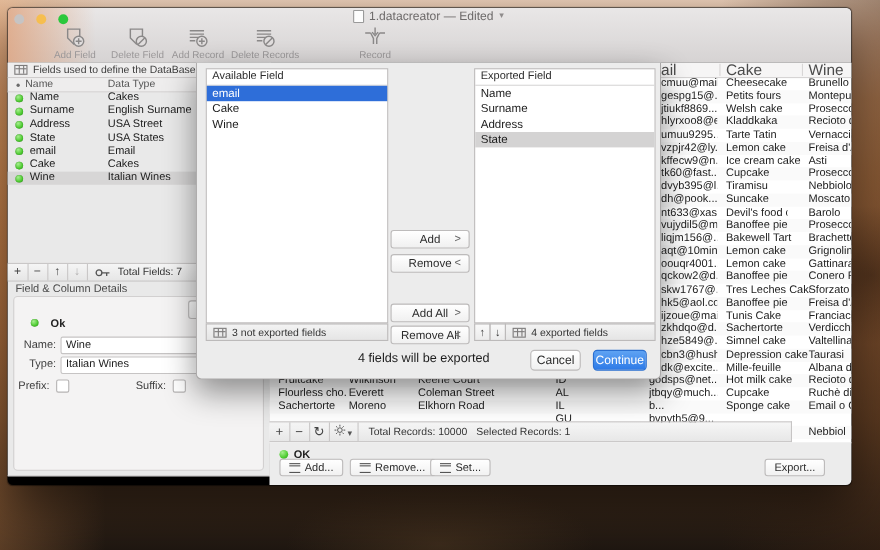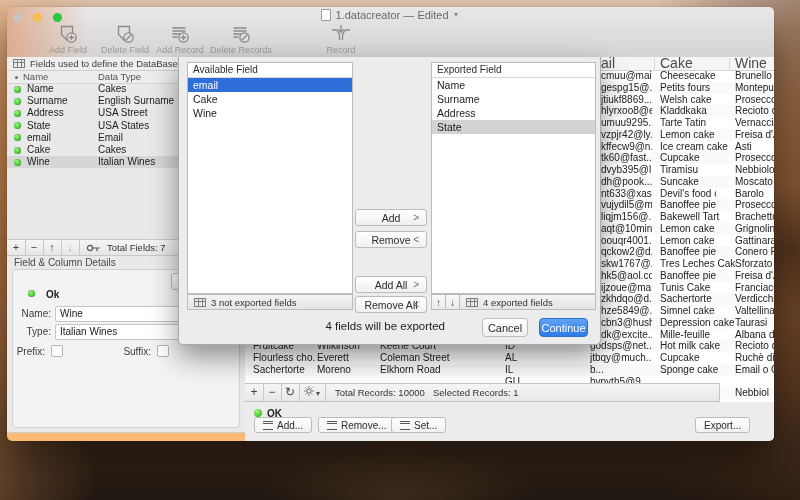--- a/index.html
+++ b/index.html
@@ -8,21 +8,21 @@
   .abs{position:absolute;}
   
   #desktop{position:absolute;inset:0;
     background:
       linear-gradient(90deg, rgba(226,148,84,.30) 0%, rgba(0,0,0,0) 12%, rgba(0,0,0,0) 82%, rgba(66,40,22,.45) 100%),
       radial-gradient(120px 90px at 792px 250px, rgba(40,24,14,.55), rgba(0,0,0,0) 70%),
       radial-gradient(200px 80px at 400px 495px, rgba(84,60,36,.5), rgba(0,0,0,0) 70%),
       linear-gradient(180deg,#ecd0ba 0%,#e0b494 7%,#cf9465 18%,#bd7f4c 32%,#a86c3e 47%,#8d5a34 62%,#6b4527 76%,#3d2a1b 89%,#1f1711 100%);}
   
   #window{position:absolute;left:7px;top:7px;width:767px;height:434px;border-radius:5px;
-    background:#fdba74;box-shadow:0 18px 45px rgba(0,0,0,.55),0 0 1px rgba(0,0,0,.5);}
+    background:#000000;box-shadow:0 18px 45px rgba(0,0,0,.55),0 0 1px rgba(0,0,0,.5);}
   #titlebar{position:absolute;left:0;top:0;width:100%;height:50px;border-radius:5px 5px 0 0;
     background:linear-gradient(180deg,#e9e7e7,#d6d3d3);border-bottom:1px solid #aeacac;overflow:hidden;}
   #titlebar .tint{position:absolute;left:0;top:0;width:80px;height:100%;
     background:linear-gradient(90deg,rgba(222,158,118,.75),rgba(222,158,118,0));}
   .light{position:absolute;top:6px;width:9px;height:9px;border-radius:50%;}
   .title-row{position:absolute;left:0;top:0;width:100%;height:15px;display:flex;align-items:center;justify-content:center;gap:4px;}
   .doc-icon{width:8px;height:10px;background:#fdfdfd;border:1px solid #9a9a9a;border-radius:1px;}
   .win-title{font-size:11px;color:#6d6a6a;}
   .title-chevron{font-size:7px;color:#8f8c8c;}
   

